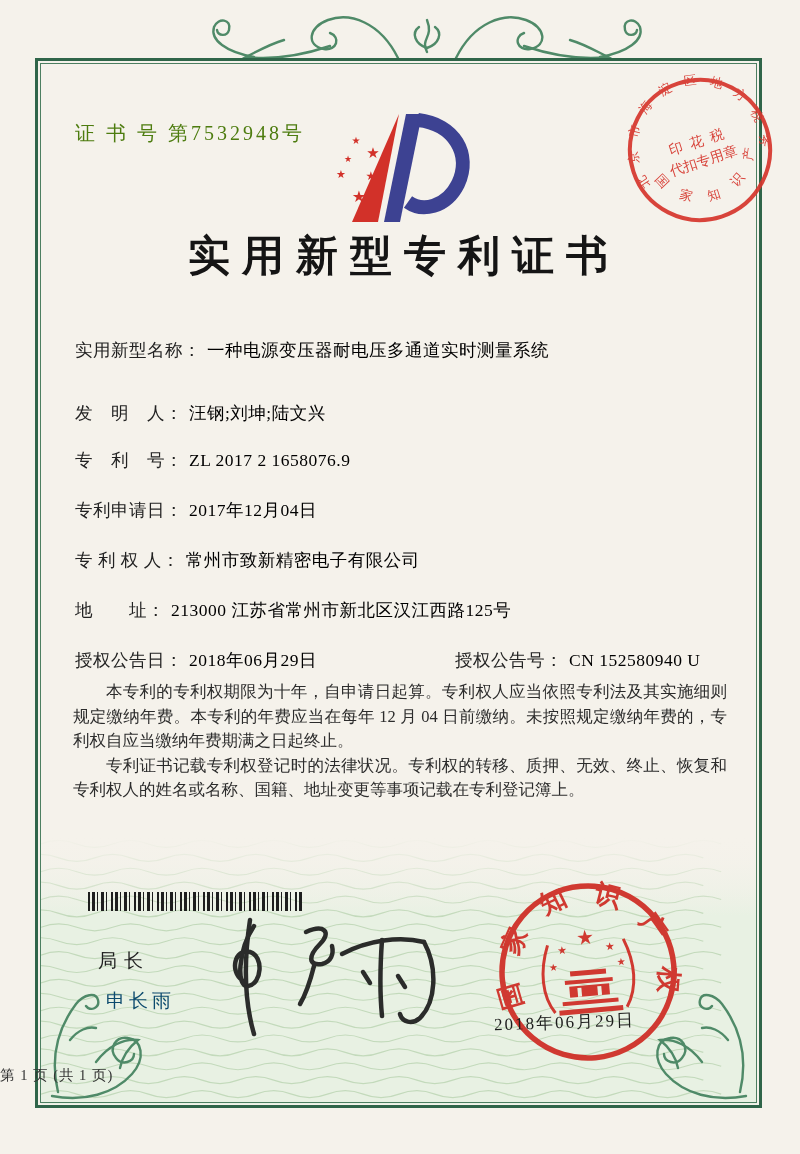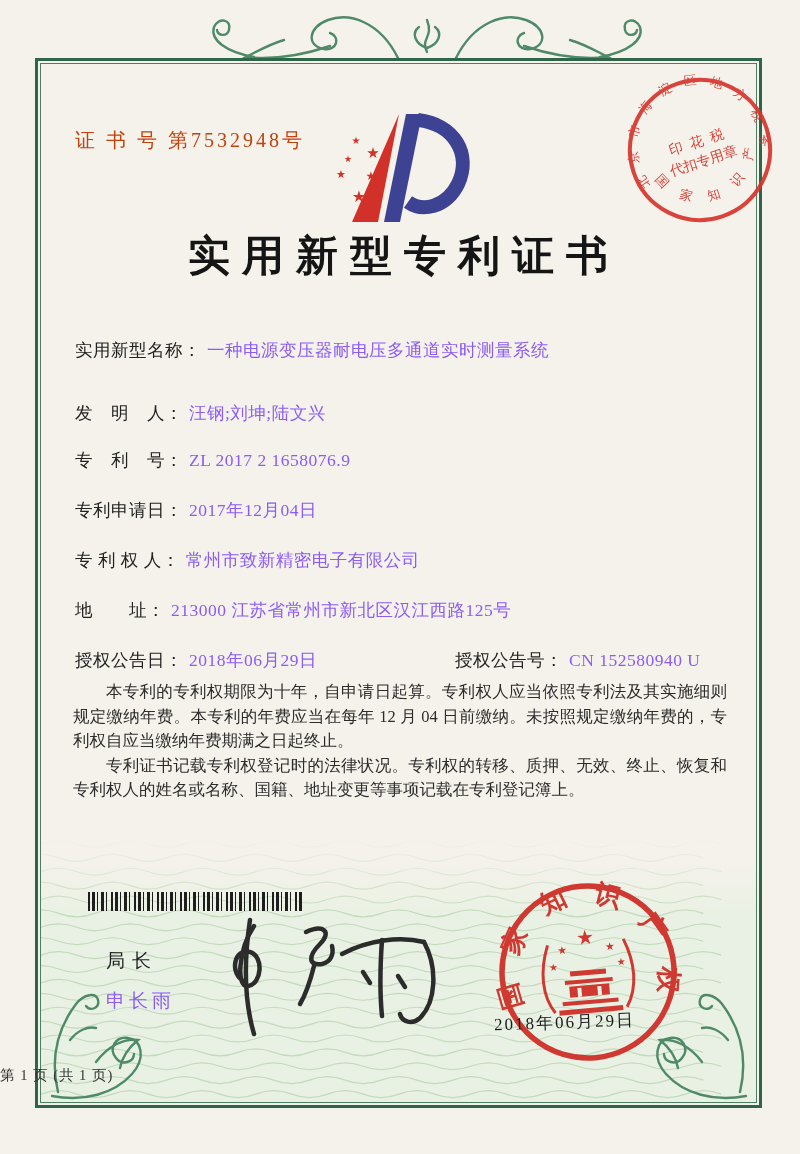--- a/index.html
+++ b/index.html
@@ -14,43 +14,43 @@
   .frame{left:35px;top:58px;width:727px;height:1050px;border:3px solid #2f6549;box-sizing:border-box;z-index:3;pointer-events:none;}
   .frame-inner{position:absolute;left:2px;top:2px;right:2px;bottom:2px;border:1px solid #4c7f61;}
   
   .zone{left:41px;top:836px;width:716px;height:268px;z-index:1;overflow:hidden;
         background:linear-gradient(180deg,rgba(232,241,226,0) 0%,#e8f1e3 30%);}
   .zone svg{position:absolute;left:0;top:0;width:100%;height:100%;}
   .zone-fade{position:absolute;left:0;top:0;width:100%;height:80px;
         background:linear-gradient(180deg,#f5f2eb 0%,rgba(245,242,235,0) 100%);}
   .ornaments{left:0;top:0;width:800px;height:1154px;z-index:2;pointer-events:none;}
   
-  .cert-no{left:75px;top:127px;font-size:20px;letter-spacing:3px;color:#c2410c;z-index:5;}
+  .cert-no{left:75px;top:120px;font-size:20px;letter-spacing:3px;color:#4d7c0f;z-index:5;}
   .logo{left:326px;top:110px;width:150px;height:120px;z-index:5;}
   .title{left:0;right:0;top:228px;text-align:center;font-size:42px;font-weight:700;
          letter-spacing:12px;color:#151515;z-index:5;margin-left:8px;}
   .tax-stamp{left:612px;top:66px;width:176px;height:172px;z-index:6;opacity:.92;}
   
   .field{left:75px;font-size:17.5px;z-index:5;white-space:nowrap;letter-spacing:.5px;}
   .field .lab{color:#222;}
-  .field .val{margin-left:6px;color:#8b5cf6;}
+  .field .val{margin-left:6px;color:#000000;}
   .f0{top:338px}.f1{top:401px}.f2{top:448px}.f3{top:498px}.f4{top:548px}.f5{top:598px}.f6{top:648px}
   .grant{left:455px;top:648px;}
   
   .paras{left:73px;top:680px;width:654px;font-size:16.5px;line-height:24.6px;
          text-align:justify;z-index:5;color:#2c2c2c;}
   .paras p{margin:0;text-indent:2em;}
   
   .barcode{left:88px;top:892px;width:214px;height:19px;z-index:5;
     background:repeating-linear-gradient(90deg,#1e1e1e 0 2px,transparent 2px 4px,#1e1e1e 4px 7px,
       transparent 7px 9px,#1e1e1e 9px 10px,transparent 10px 13px,#1e1e1e 13px 16px,
       transparent 16px 18px,#1e1e1e 18px 19px,transparent 19px 23px);}
-  .sig-title{left:106px;top:948px;font-size:19px;letter-spacing:7px;z-index:5;color:#1f1f1f;
+  .sig-title{left:98px;top:948px;font-size:19px;letter-spacing:7px;z-index:5;color:#1f1f1f;
              font-family:"Liberation Sans","DejaVu Sans",sans-serif;}
-  .sig-name{left:106px;top:988px;font-size:19px;letter-spacing:4px;z-index:5;color:#8b5cf6;
+  .sig-name{left:106px;top:988px;font-size:19px;letter-spacing:4px;z-index:5;color:#0c4a6e;
              font-family:"Liberation Sans","DejaVu Sans",sans-serif;}
   .signature{left:200px;top:902px;width:250px;height:140px;z-index:6;}
   .seal{left:488px;top:872px;width:200px;height:200px;z-index:6;opacity:.95;}
   .seal-date{left:494px;top:1010px;width:190px;font-size:17px;letter-spacing:2px;color:#1c1c1c;
              transform:rotate(-2deg);z-index:7;white-space:nowrap;}
   .footer{left:0;right:0;top:1066px;text-align:left;font-size:14.5px;letter-spacing:1px;
           color:#333;z-index:5;}
 </style>
 </head>
 <body>

